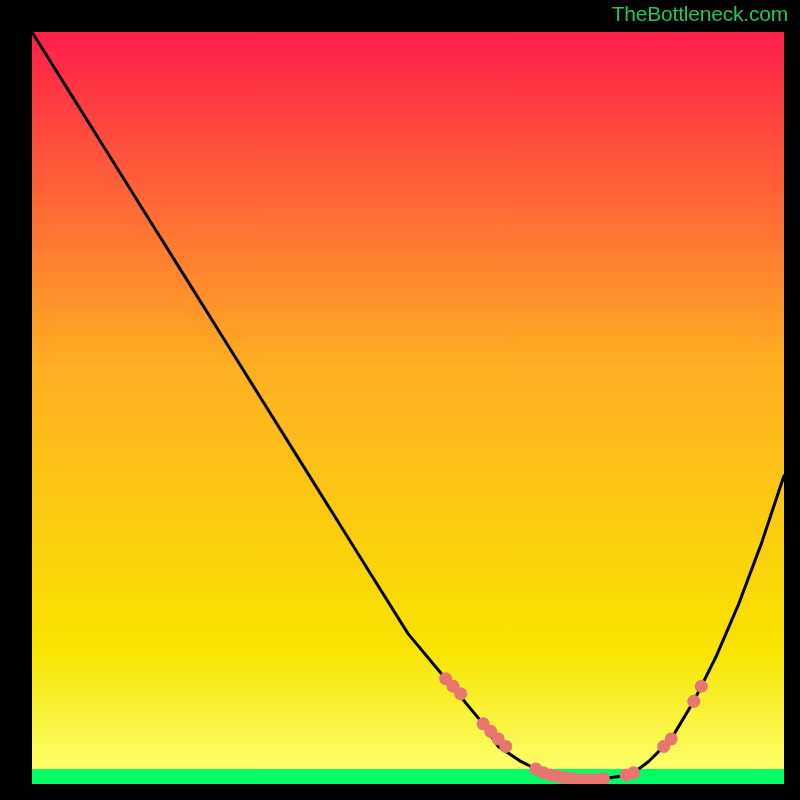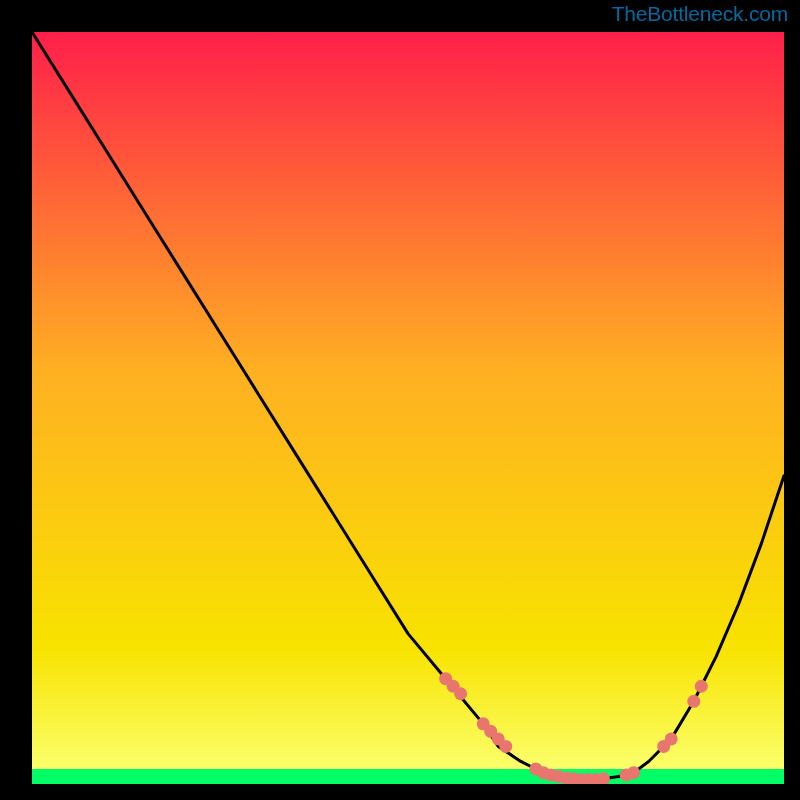--- a/index.html
+++ b/index.html
@@ -7,21 +7,21 @@
     width: 800px;
     height: 800px;
     background: #000;
     position: relative;
     font-family: Arial, Helvetica, sans-serif;
   }
   .watermark {
     position: absolute;
     top: 2px;
     right: 12px;
-    color: #0369a1;
+    color: #22c55e;
     font-size: 21px;
     font-weight: 400;
     letter-spacing: -0.2px;
     z-index: 10;
   }
   .plot-area {
     position: absolute;
     left: 32px;
     top: 32px;
     width: 752px;

